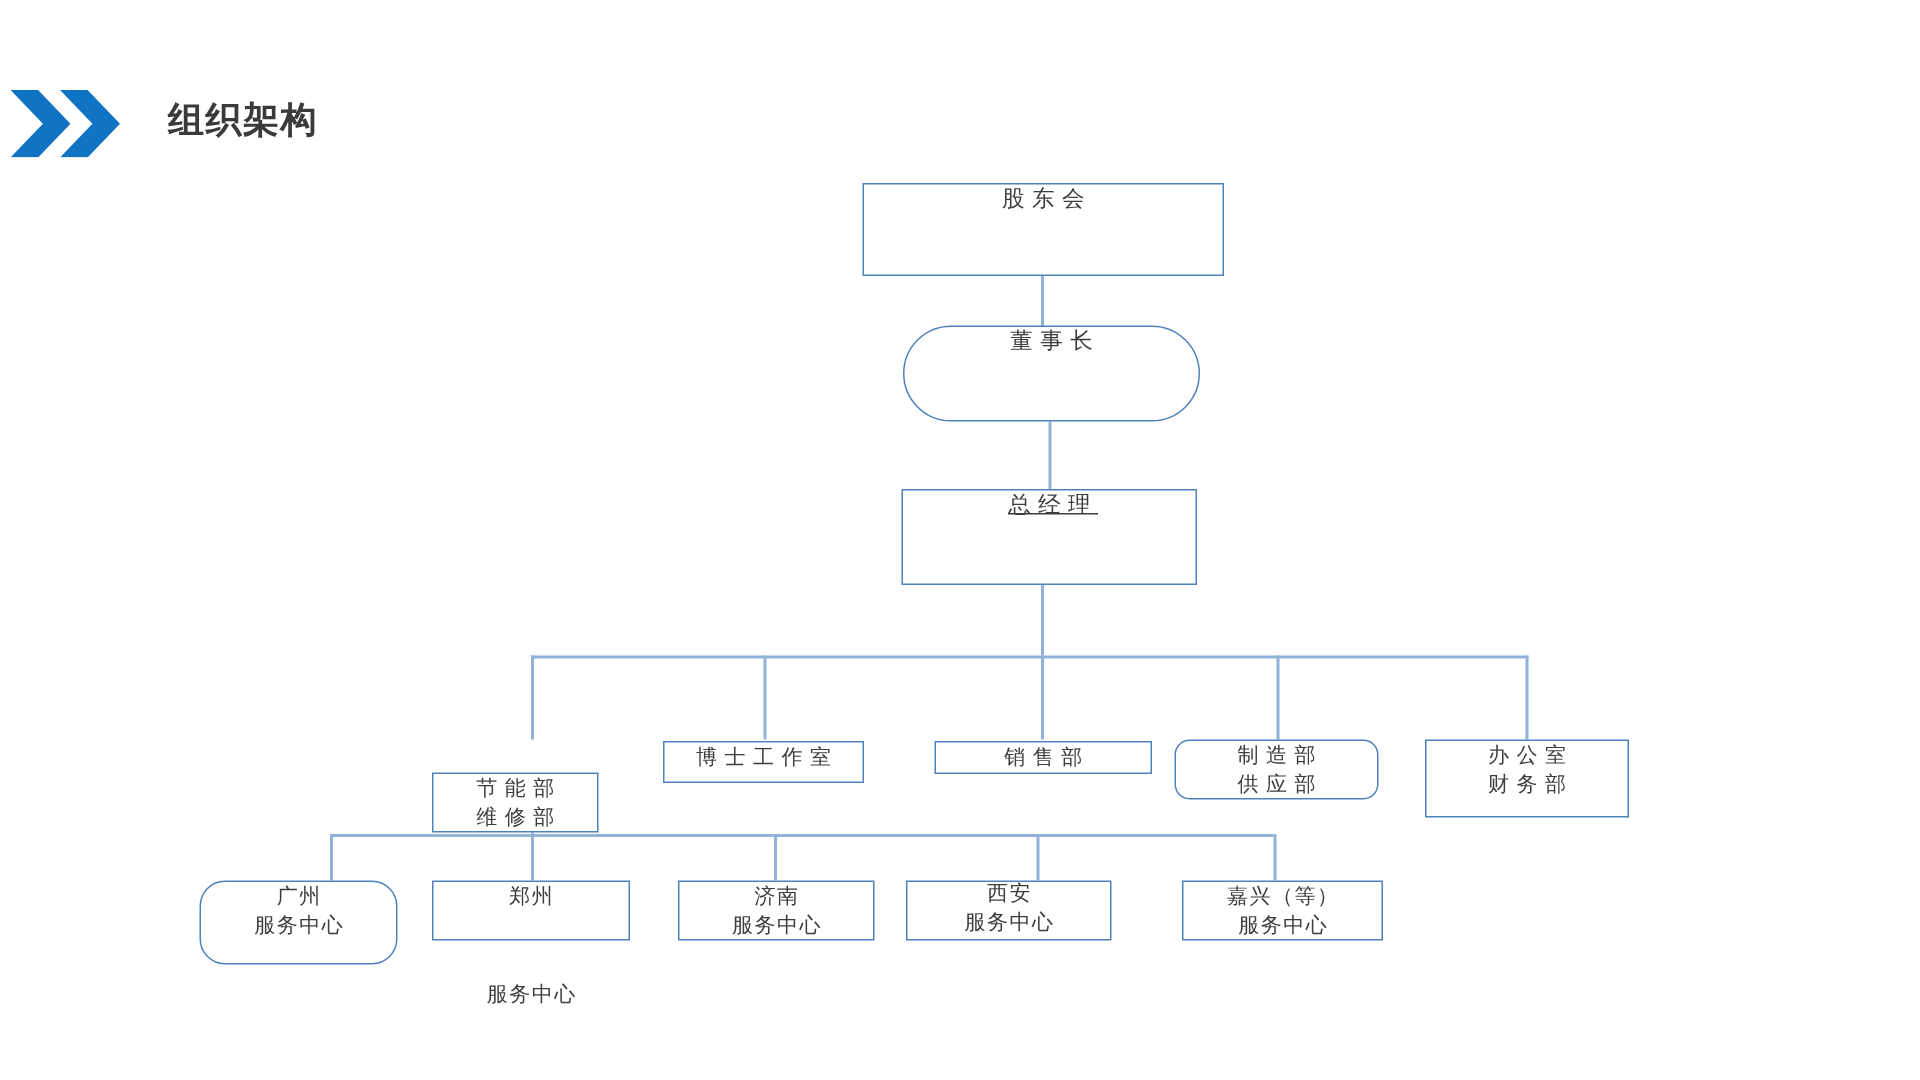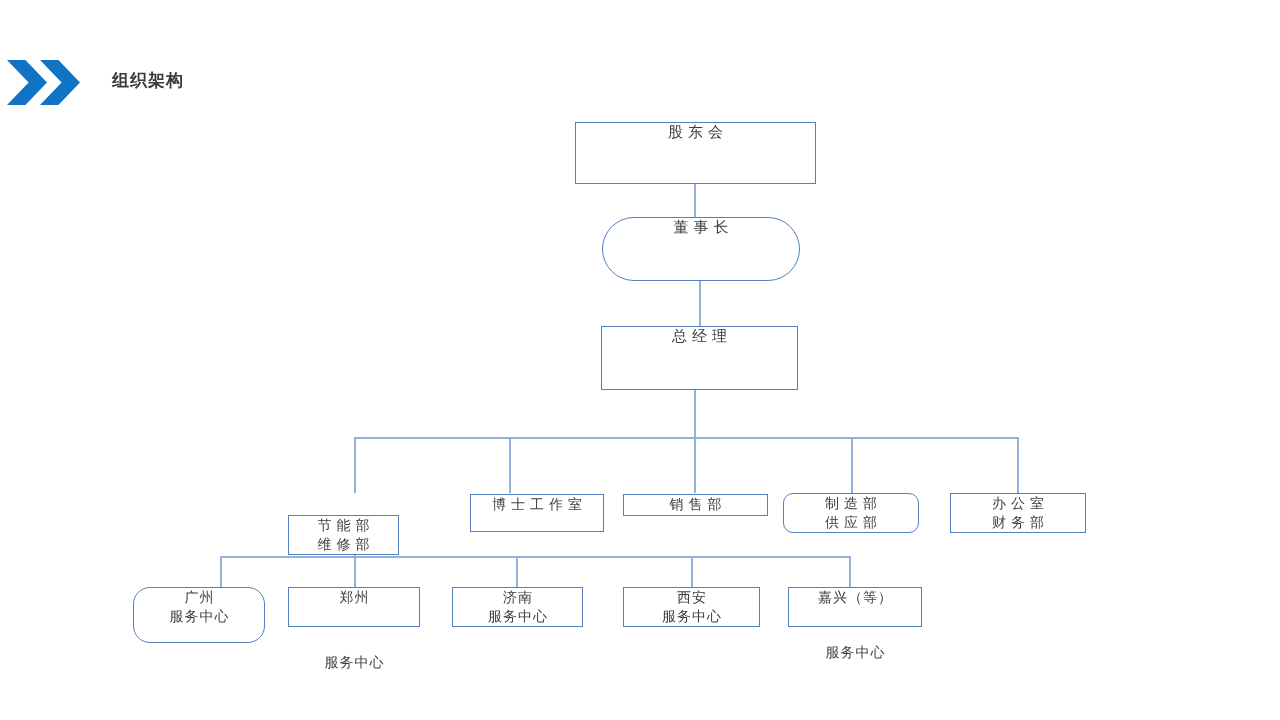--- a/index.html
+++ b/index.html
@@ -14,21 +14,21 @@
   .chevrons{position:absolute;left:7px;top:60px;width:80px;height:45px;}
   .chev{
     position:absolute;top:0;width:40px;height:45px;
     background:#1173c4;
     clip-path:polygon(0 0,46% 0,100% 50%,46% 100%,0 100%,54% 50%);
   }
   .chev.c1{left:0;}
   .chev.c2{left:33px;}
   .page-title{
     position:absolute;left:112px;top:64px;
-    font-size:17px;font-weight:700;color:#3a3a3a;
+    font-size:24px;font-weight:700;color:#3a3a3a;
     letter-spacing:1px;line-height:34px;margin:0;
   }
   
   .node{
     position:absolute;
     border:1.5px solid #4f81bd;
     background:#ffffff;
     box-sizing:border-box;
     display:flex;flex-direction:column;
     align-items:center;justify-content:flex-start;
@@ -68,57 +68,57 @@
   <div class="line v" style="left:516px;top:556px;height:31px;"></div>
   <div class="line v" style="left:691px;top:556px;height:31px;"></div>
   <div class="line v" style="left:849px;top:556px;height:31px;"></div>
 
   <div class="node lvl-top" style="left:575px;top:122px;width:241px;height:62px;">
     <span class="nl">股东会</span>
   </div>
   <div class="node lvl-top" style="left:602px;top:217px;width:198px;height:64px;border-radius:32px;">
     <span class="nl">董事长</span>
   </div>
-  <div class="node lvl-top" style="left:601px;top:326px;width:197px;height:64px;">
+  <div class="node lvl-top" style="left:601px;top:326px;width:197px;height:64px;text-decoration:underline;">
     <span class="nl">总经理</span>
   </div>
 
   <div class="node lvl-mid" style="left:288px;top:515px;width:111px;height:40px;">
     <span class="nl">节能部</span>
     <span class="nl">维修部</span>
   </div>
-  <div class="node lvl-mid" style="left:442px;top:494px;width:134px;height:38px;margin-left:28px;">
+  <div class="node lvl-mid" style="left:442px;top:494px;width:134px;height:28px;">
     <span class="nl">博士工作室</span>
   </div>
   <div class="node lvl-mid" style="left:623px;top:494px;width:145px;height:22px;">
     <span class="nl">销售部</span>
   </div>
   <div class="node lvl-mid" style="left:783px;top:493px;width:136px;height:40px;border-radius:10px;">
     <span class="nl">制造部</span>
     <span class="nl">供应部</span>
   </div>
-  <div class="node lvl-mid" style="left:950px;top:493px;width:136px;height:40px;">
+  <div class="node lvl-mid" style="left:950px;top:493px;width:136px;height:52px;">
     <span class="nl">办公室</span>
     <span class="nl">财务部</span>
   </div>
 
   <div class="node lvl-low" style="left:133px;top:587px;width:132px;height:56px;border-radius:17px;">
     <span class="nl">广州</span>
     <span class="nl">服务中心</span>
   </div>
   <div class="node lvl-low" style="left:288px;top:587px;width:132px;height:40px;gap:46px;">
     <span class="nl">郑州</span>
     <span class="nl">服务中心</span>
   </div>
   <div class="node lvl-low" style="left:452px;top:587px;width:131px;height:40px;">
     <span class="nl">济南</span>
     <span class="nl">服务中心</span>
   </div>
-  <div class="node lvl-low" style="left:623px;top:587px;width:137px;height:40px;">
+  <div class="node lvl-low" style="left:604px;top:587px;width:137px;height:40px;font-family:Liberation Mono, monospace;">
     <span class="nl">西安</span>
     <span class="nl">服务中心</span>
   </div>
-  <div class="node lvl-low" style="left:788px;top:587px;width:134px;height:40px;gap:36px;">
+  <div class="node lvl-low" style="left:788px;top:587px;width:134px;height:40px;">
     <span class="nl">嘉兴（等）</span>
     <span class="nl">服务中心</span>
   </div>
 
 </div>
 
 </body></html>

